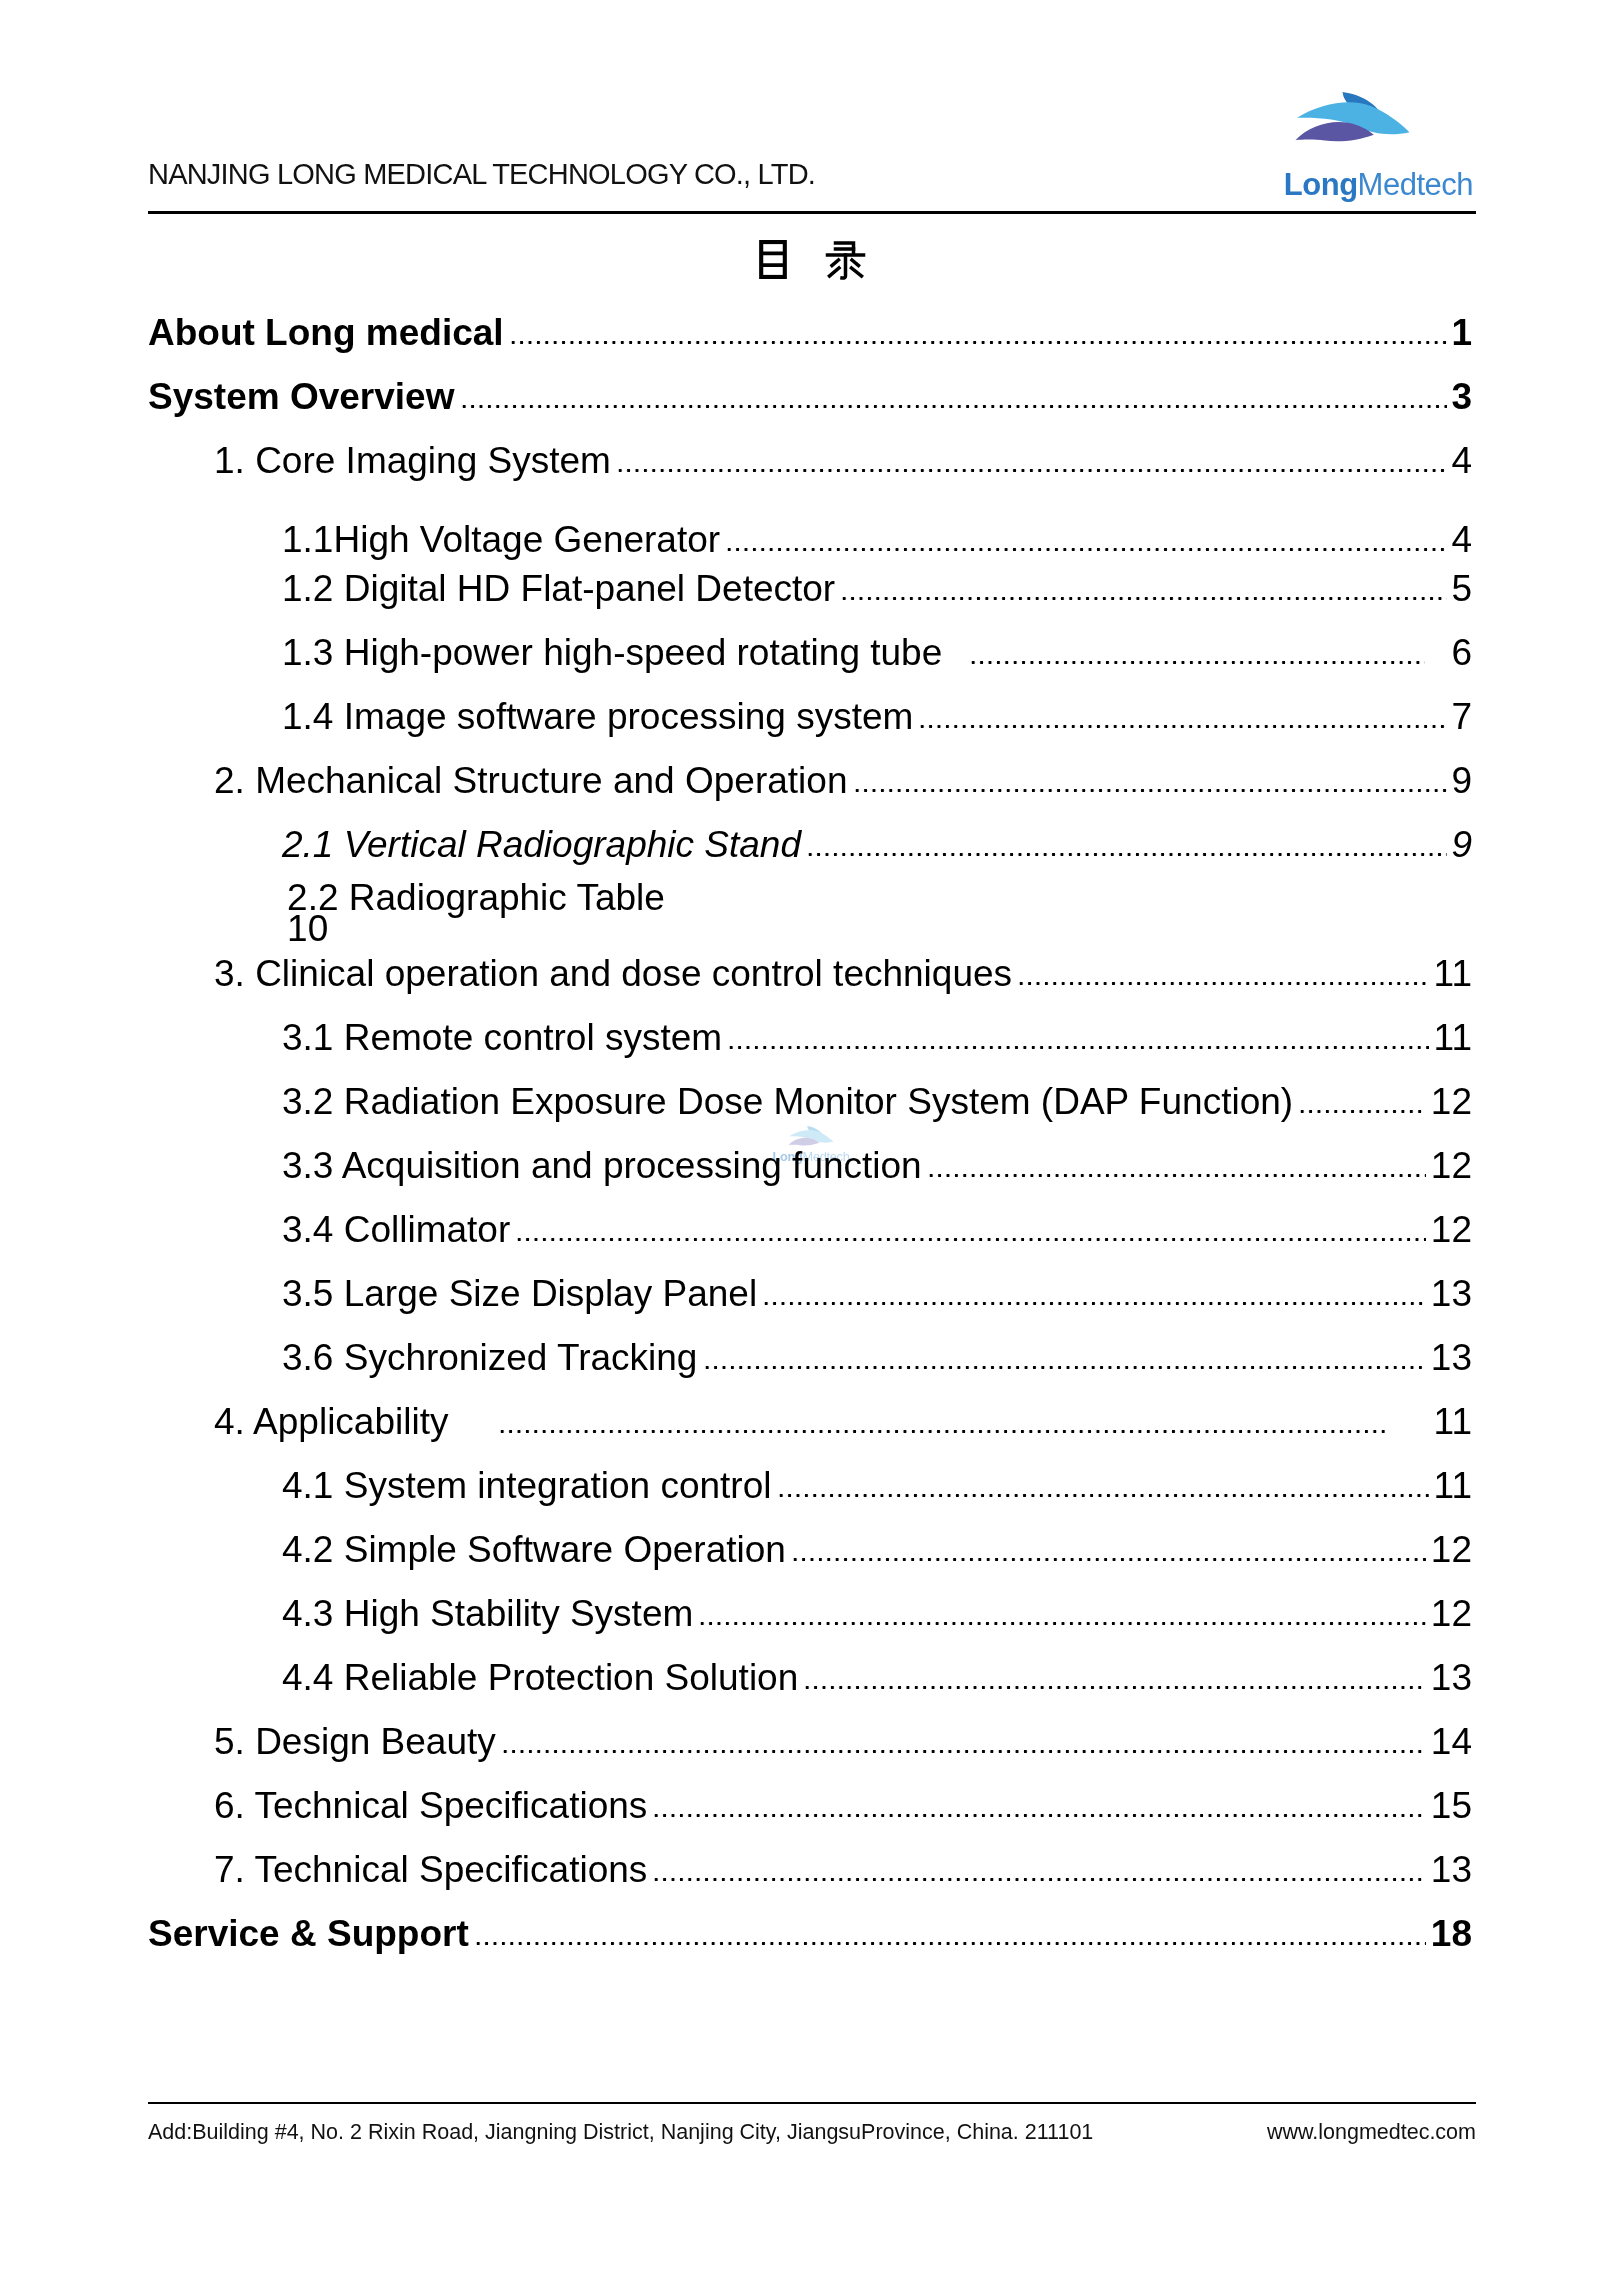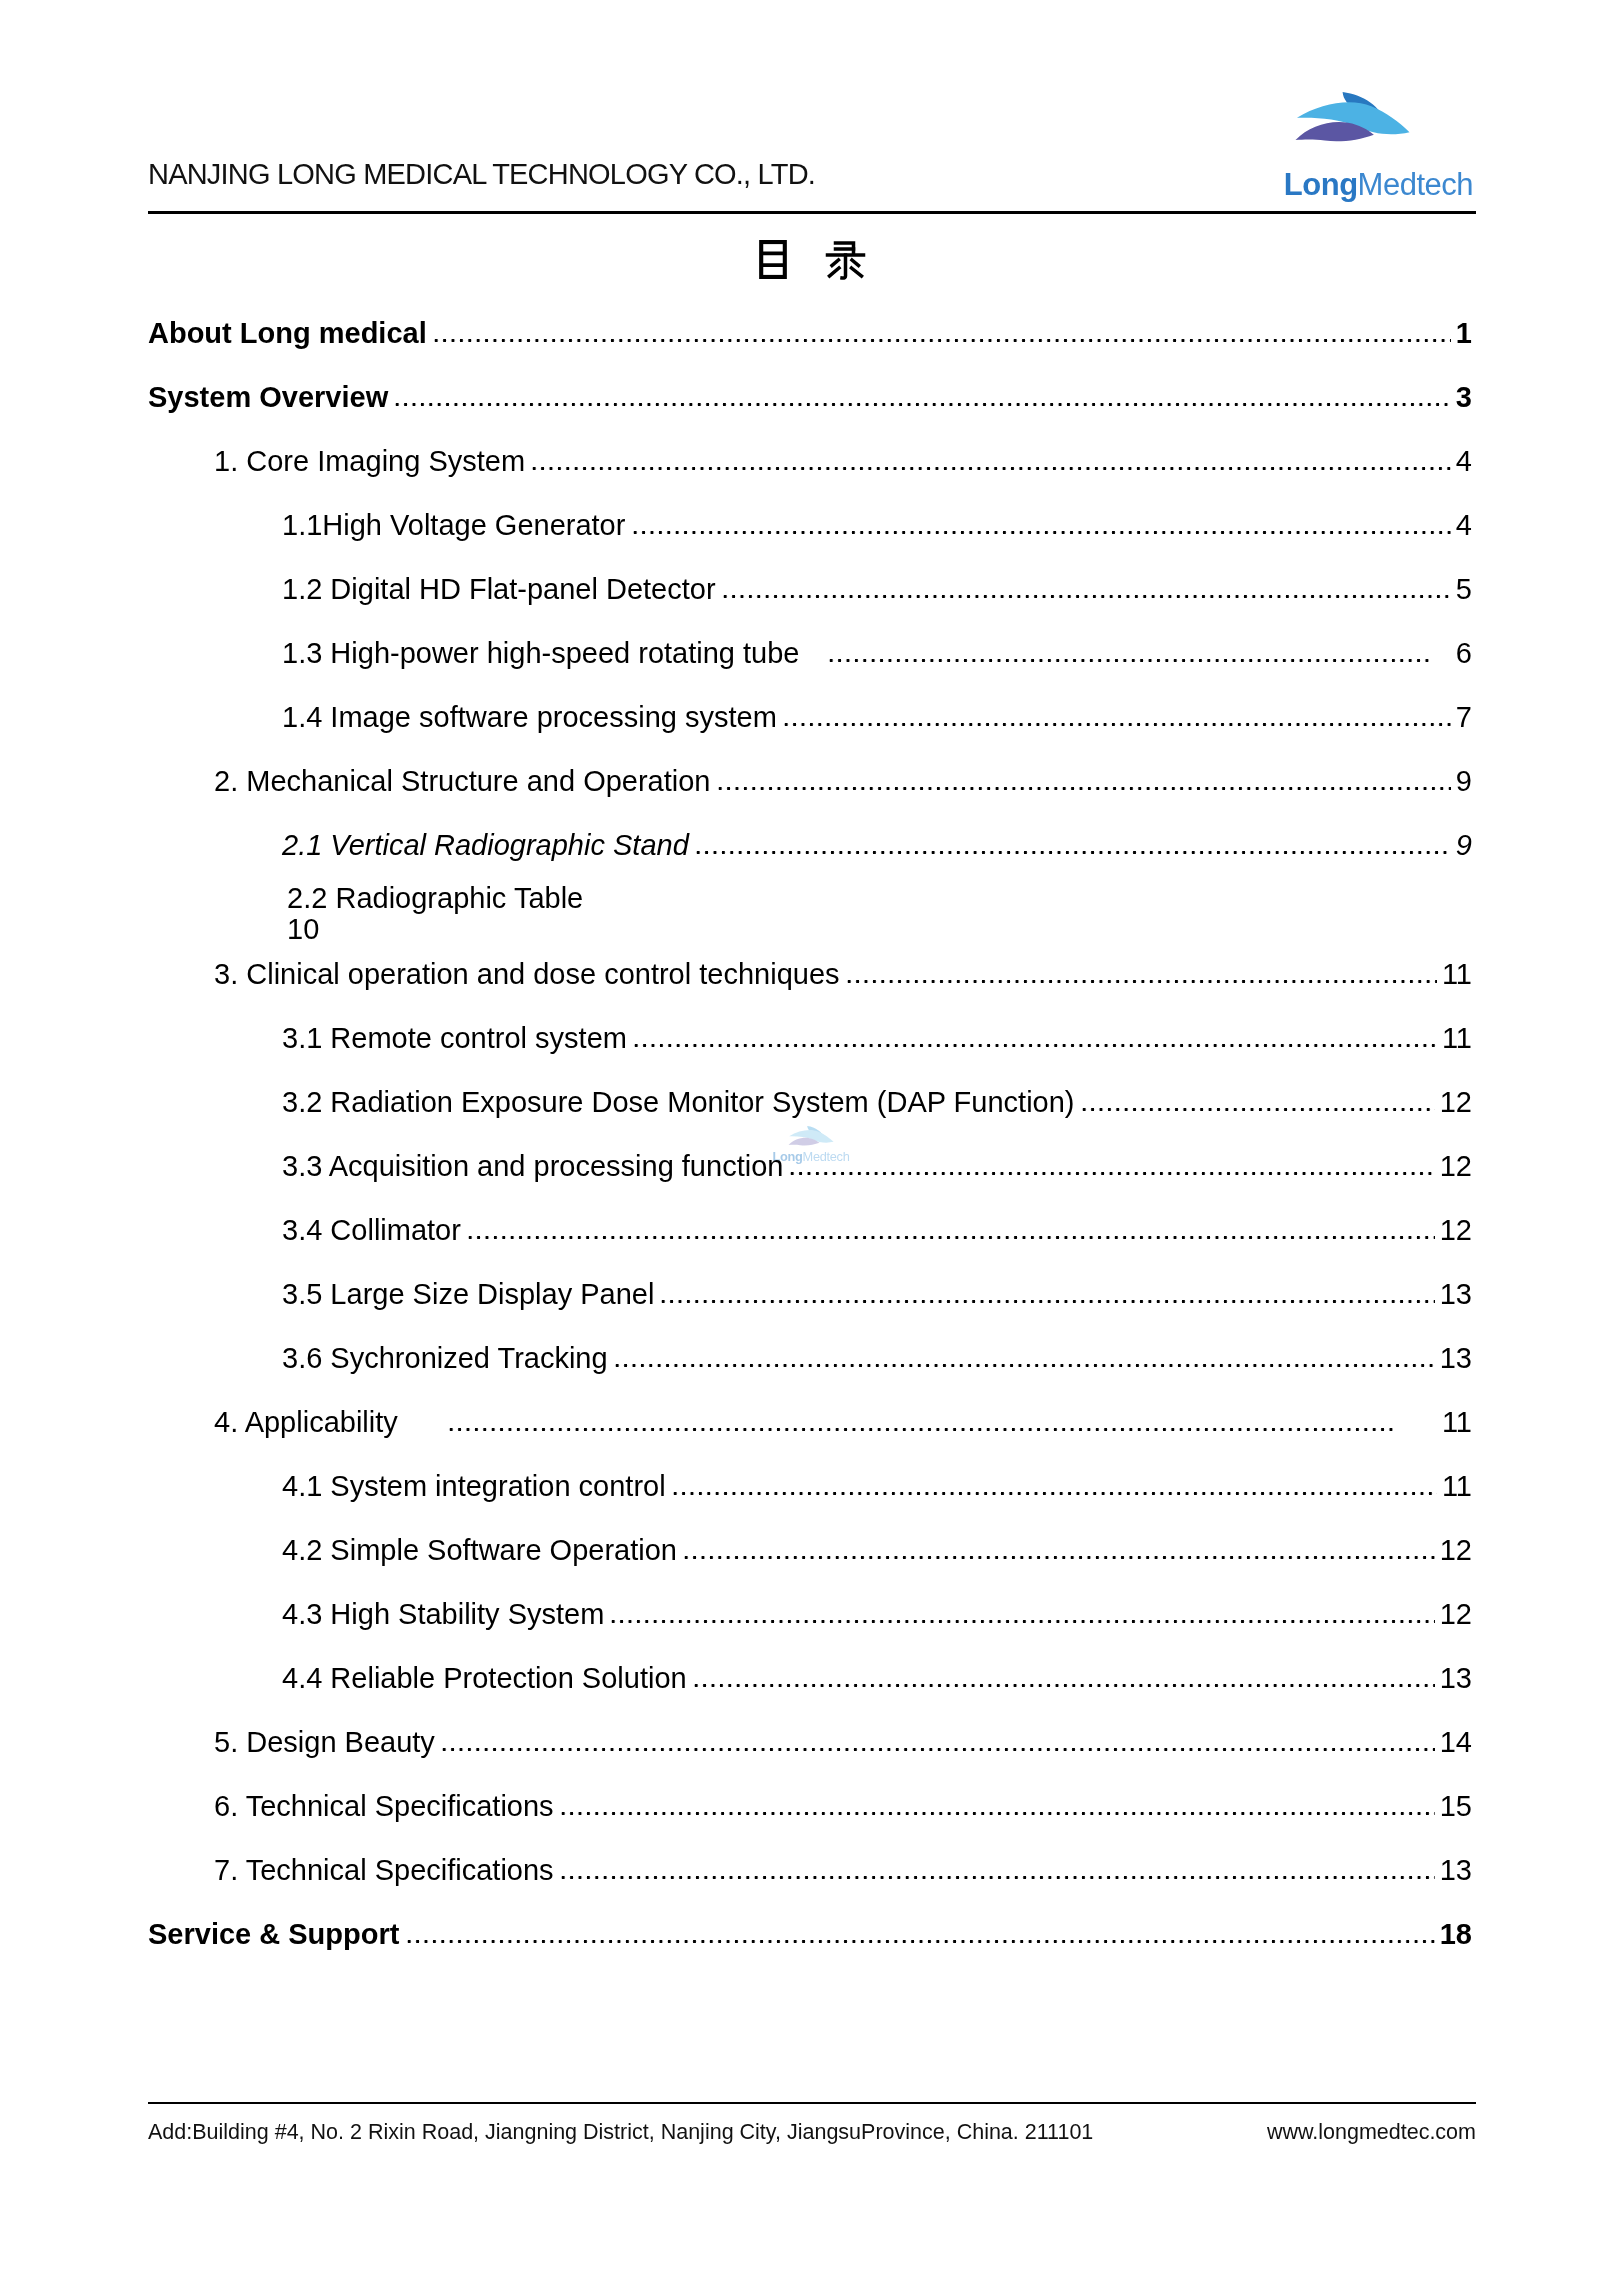--- a/index.html
+++ b/index.html
@@ -27,21 +27,21 @@
     position:absolute;top:240px;left:50%;transform:translateX(-50%);
     display:flex;gap:36px;align-items:flex-start;
   }
   .doc-title svg{display:block;}
   
   .toc{
     position:absolute;left:148px;top:318px;width:1324px;height:1687px;z-index:1;
   }
   .toc-row{
     position:absolute;left:0;right:0;display:flex;align-items:baseline;
-    font-size:29px;line-height:30px;white-space:nowrap;
+    font-size:37px;line-height:30px;white-space:nowrap;
   }
   .toc-row.bold{font-weight:700;}
   .toc-row.lvl1{padding-left:66px;}
   .toc-row.lvl2{padding-left:134px;}
   .leader{
     flex:1;height:5.1px;margin:0 4.6px 0.5px 5.1px;
     background-image:radial-gradient(circle, #000 1.6px, transparent 1.9px);
     background-size:8.4px 5.1px;background-repeat:repeat-x;background-position:left center;
   }
   .num{flex:none;}
@@ -124,21 +124,21 @@
       <div class="toc-row lvl0 bold" style="top: 64px;">
         <span class="t">System Overview</span>
         <span class="leader"></span>
         <span class="num">3</span>
       </div>
       <div class="toc-row lvl1" style="top: 128px;">
         <span class="t">1. Core Imaging System</span>
         <span class="leader"></span>
         <span class="num">4</span>
       </div>
-      <div class="toc-row lvl2" style="top: 192px;">
+      <div class="toc-row lvl2" style="top: 207px;">
         <span class="t">1.1High Voltage Generator</span>
         <span class="leader"></span>
         <span class="num">4</span>
       </div>
       <div class="toc-row lvl2" style="top: 256px;">
         <span class="t">1.2  Digital HD Flat-panel Detector</span>
         <span class="leader"></span>
         <span class="num">5</span>
       </div>
       <div class="toc-row lvl2" style="top: 320px; gap: 22px;">

